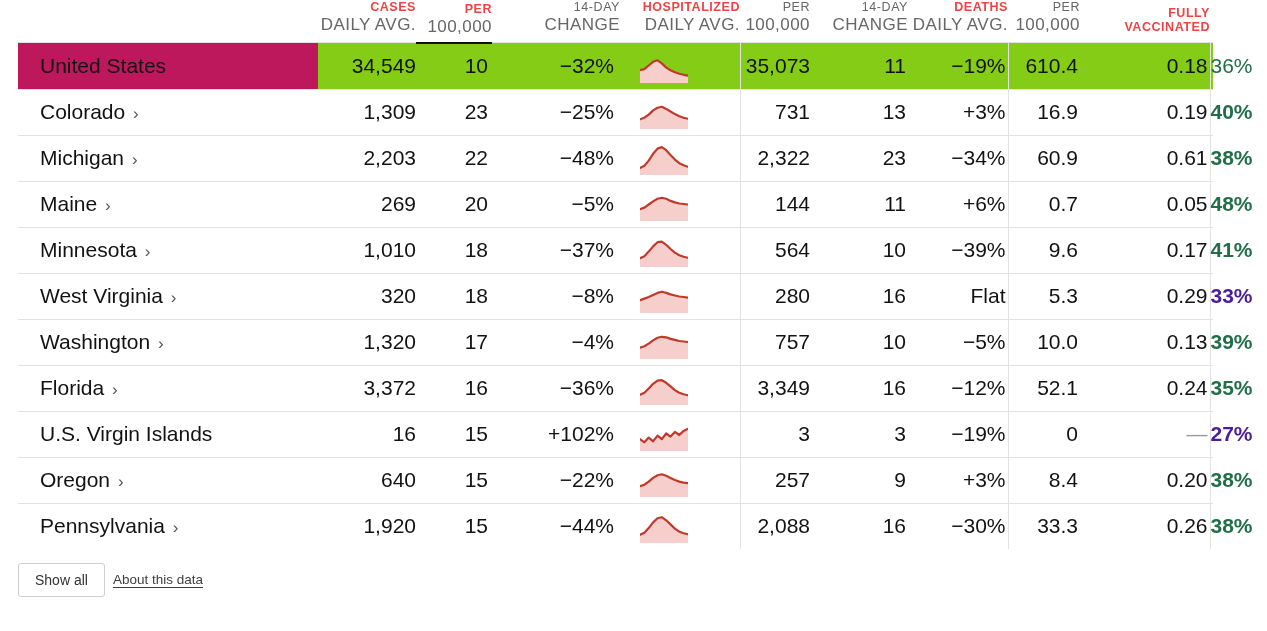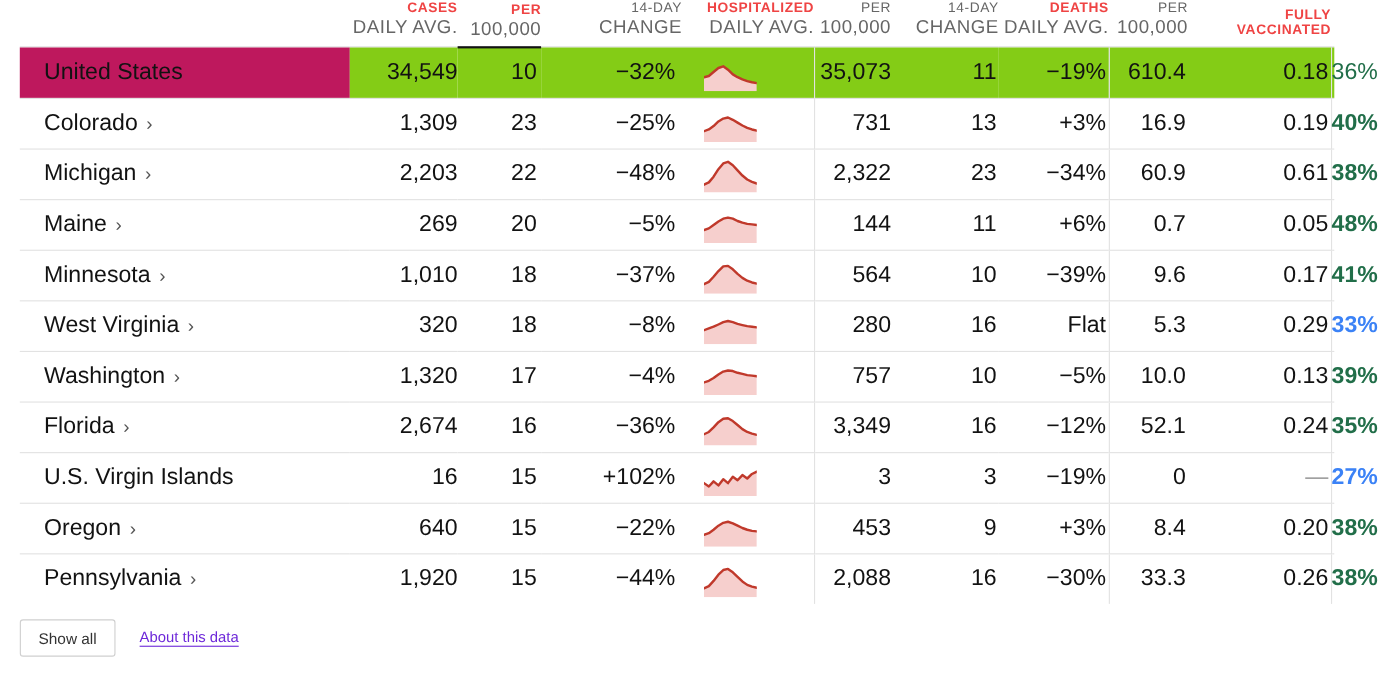--- a/index.html
+++ b/index.html
@@ -109,57 +109,57 @@
   td.hosp { padding-right: 0px; }
   td.hospper { padding-right: 2px; }
   td.hospchg { padding-right: 2px; }
   td.deaths { padding-right: 2px; }
   td.deathsper { padding-right: 2px; }
   td.vax {
     padding-right: 4px;
     font-weight: bold;
     color: #216e49;
   }
-  td.vax.faded { color: #3b82f6; }
+  td.vax.faded { color: #4c1d95; }
   td.dash { color: #999; }
 
   
   .divider-left { border-left: 1px solid #e2e2e2; }
 
   .sparkwrap {
     display: flex;
     align-items: center;
     justify-content: flex-start;
     height: 45px;
     padding-left: 20px;
   }
   svg.spark { display: block; }
 
   
   .footer {
     margin-top: 14px;
     padding-left: 18px;
     display: flex;
     align-items: center;
-    gap: 22px;
+    gap: 8px;
   }
   .showall {
     font-family: "Liberation Sans", sans-serif;
     font-size: 14px;
     color: #333;
     background: #fff;
     border: 1px solid #cfcfcf;
     border-radius: 3px;
     padding: 9px 16px;
     cursor: pointer;
     line-height: 1;
   }
   .about {
     font-size: 13.5px;
-    color: #6d28d9;
+    color: #404040;
     text-decoration: underline;
     text-underline-offset: 3px;
     cursor: pointer;
   }
 </style>
 </head>
 <body>
 
 <div class="wrap">
 
@@ -360,21 +360,21 @@
           </td>
           <td class="hosp divider-left">757</td>
           <td class="hospper">10</td>
           <td class="hospchg">−5%</td>
           <td class="deaths divider-left">10.0</td>
           <td class="deathsper">0.13</td>
           <td class="vax divider-left">39%</td>
         </tr>
         <tr>
           <td class="name">Florida <span class="chev">›</span></td>
-          <td class="cases">2,674</td>
+          <td class="cases">3,372</td>
           <td class="casesper">16</td>
           <td class="chg">−36%</td>
           <td class="trend">
             <div class="sparkwrap">
               <svg class="spark" width="48" height="34" viewBox="0 0 48 34">
                 <polygon points="0.0,23.8 4.4,21.7 8.7,17.5 13.1,12.8 17.5,9.7 21.8,9.2 26.2,11.8 30.5,15.4 34.9,19.1 39.3,21.7 43.6,23.2 48.0,24.3 48,34 0,34" fill="#f6cfcd"></polygon>
                 <polyline points="0.0,23.8 4.4,21.7 8.7,17.5 13.1,12.8 17.5,9.7 21.8,9.2 26.2,11.8 30.5,15.4 34.9,19.1 39.3,21.7 43.6,23.2 48.0,24.3" fill="none" stroke="#c0392b" stroke-width="2.2" stroke-linejoin="round" stroke-linecap="round"></polyline>
               </svg>
             </div>
           </td>
@@ -411,21 +411,21 @@
           <td class="casesper">15</td>
           <td class="chg">−22%</td>
           <td class="trend">
             <div class="sparkwrap">
               <svg class="spark" width="48" height="34" viewBox="0 0 48 34">
                 <polygon points="0.0,23.2 4.4,21.7 8.7,18.6 13.1,14.9 17.5,12.3 21.8,11.3 26.2,12.8 30.5,14.9 34.9,17.0 39.3,18.6 43.6,19.6 48.0,20.1 48,34 0,34" fill="#f6cfcd"></polygon>
                 <polyline points="0.0,23.2 4.4,21.7 8.7,18.6 13.1,14.9 17.5,12.3 21.8,11.3 26.2,12.8 30.5,14.9 34.9,17.0 39.3,18.6 43.6,19.6 48.0,20.1" fill="none" stroke="#c0392b" stroke-width="2.2" stroke-linejoin="round" stroke-linecap="round"></polyline>
               </svg>
             </div>
           </td>
-          <td class="hosp divider-left">453</td>
+          <td class="hosp divider-left">257</td>
           <td class="hospper">9</td>
           <td class="hospchg">+3%</td>
           <td class="deaths divider-left">8.4</td>
           <td class="deathsper">0.20</td>
           <td class="vax divider-left">38%</td>
         </tr>
         <tr>
           <td class="name">Pennsylvania <span class="chev">›</span></td>
           <td class="cases">1,920</td>
           <td class="casesper">15</td>

